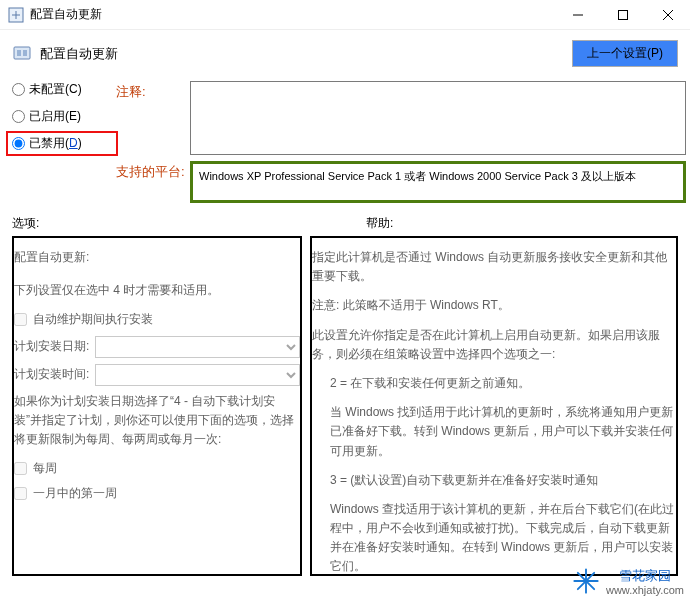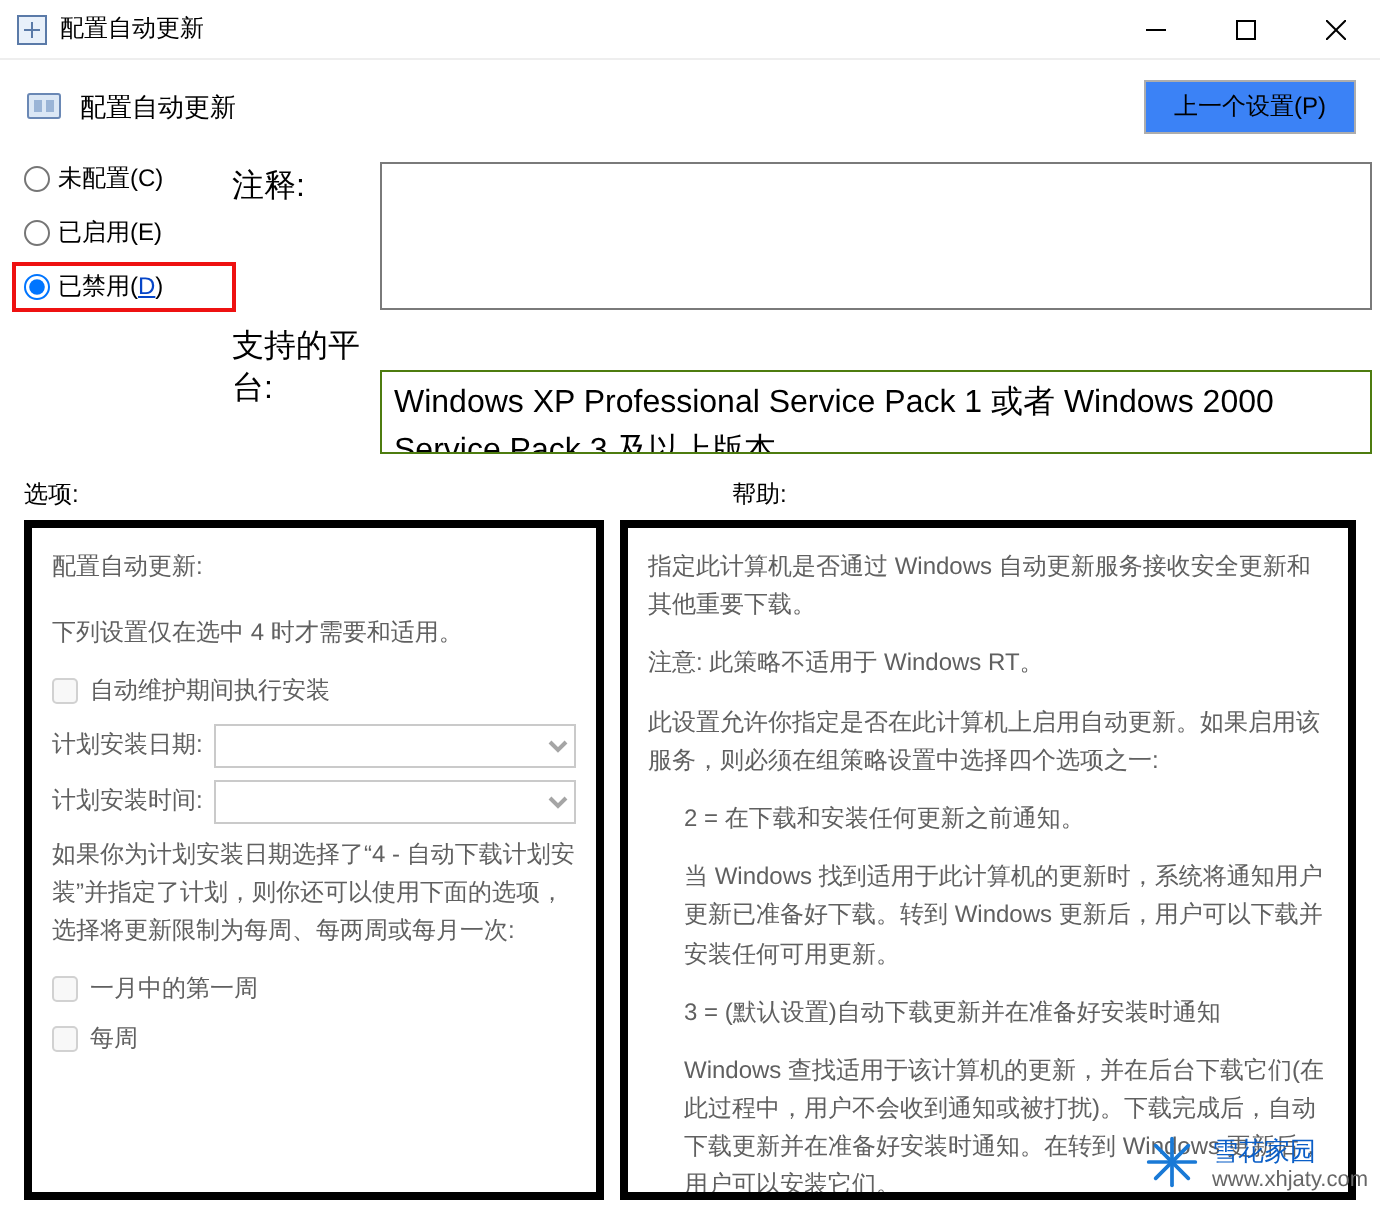--- a/index.html
+++ b/index.html
@@ -64,59 +64,58 @@
 }
 .radio-col { display: flex; flex-direction: column; gap: 10px; }
 .radio-row { display: flex; align-items: center; gap: 4px; white-space: nowrap; }
 .radio-row input[type=radio] { width: 13px; height: 13px; }
 .hl {
   border: 2px solid #e11;
   padding: 2px 4px;
   margin: -4px -6px;
 }
 .hl a { color: #0645c8; text-decoration: underline; }
-.label-col { color: #000000; font-size: 16px; padding-top: 2px; }
+.label-col { color: #c2410c; font-size: 13px; padding-top: 2px; }
 .comment-box {
   width: 100%;
   height: 74px;
   border: 1px solid #7a7a7a;
   resize: none;
   font-family: inherit;
   font-size: 12px;
   padding: 2px;
 }
 .platform-box {
-  border: 1px solid #4d7c0f;
+  border: 3px solid #4d7c0f;
   height: 42px;
   overflow: hidden;
   padding: 4px 6px;
-  font-size: 16px;
+  font-size: 11px;
   line-height: 1.5;
-  margin-top: 24px;
 }
 
 .mid-labels {
   display: flex;
   padding: 8px 12px 4px 12px;
   gap: 48px;
 }
 .mid-labels .l { width: 300px; }
 .mid-labels .r { margin-left: 6px; }
 
 .panes {
   display: flex;
   gap: 8px;
   padding: 0 12px;
   height: 340px;
 }
 .pane {
-  border: 4px solid #000000;
+  border: 2px solid #000000;
   flex: 1;
   overflow-y: auto;
-  padding: 10px 10px;
+  padding: 10px 0;
   font-size: 12px;
   line-height: 1.6;
   color: #606060;
 }
 .pane.left { flex: 0 0 290px; }
 .pane .section-title { margin-bottom: 14px; }
 .pane p { margin-bottom: 10px; }
 .ctrl-row { display: flex; align-items: center; gap: 6px; margin: 6px 0; }
 .ctrl-row select {
   flex: 1; height: 22px;
@@ -129,21 +128,21 @@
   position: absolute;
   right: 6px;
   bottom: 6px;
   display: flex;
   align-items: center;
   gap: 6px;
   color: #0a5ec7;
   font-size: 13px;
   pointer-events: none;
 }
-.watermark .wmtxt { text-align: left; line-height: 1.25; }
+.watermark .wmtxt { text-align: center; line-height: 1.25; }
 .watermark .wmurl { color: #666; font-size: 11px; }
 </style>
 </head>
 <body>
 
 <div class="titlebar">
   <span class="icon">
     <svg width="16" height="16" viewBox="0 0 16 16">
       <rect x="1" y="1" width="14" height="14" fill="#e8f0fa" stroke="#5a7aa8"></rect>
       <path d="M4 8 h8 M8 4 v8" stroke="#5a7aa8" stroke-width="1"></path>
@@ -234,25 +233,25 @@
 
     <div class="ctrl-row">
       <span>计划安装时间:</span>
       <select disabled=""></select>
     </div>
 
     <p>如果你为计划安装日期选择了“4 - 自动下载计划安装”并指定了计划，则你还可以使用下面的选项，选择将更新限制为每周、每两周或每月一次:</p>
 
     <div class="ctrl-row">
       <input type="checkbox" class="chk" disabled="" style="">
+      <span>每周</span>
+    </div>
+    <div class="ctrl-row">
+      <input type="checkbox" class="chk" disabled="" style="">
       <span>一月中的第一周</span>
-    </div>
-    <div class="ctrl-row">
-      <input type="checkbox" class="chk" disabled="" style="">
-      <span>每周</span>
     </div>
   </div>
 
   <div class="pane">
     <p>指定此计算机是否通过 Windows 自动更新服务接收安全更新和其他重要下载。</p>
     <p>注意: 此策略不适用于 Windows RT。</p>
     <p>此设置允许你指定是否在此计算机上启用自动更新。如果启用该服务，则必须在组策略设置中选择四个选项之一:</p>
     <p class="indent">2 = 在下载和安装任何更新之前通知。</p>
     <p class="indent">当 Windows 找到适用于此计算机的更新时，系统将通知用户更新已准备好下载。转到 Windows 更新后，用户可以下载并安装任何可用更新。</p>
     <p class="indent">3 = (默认设置)自动下载更新并在准备好安装时通知</p>

